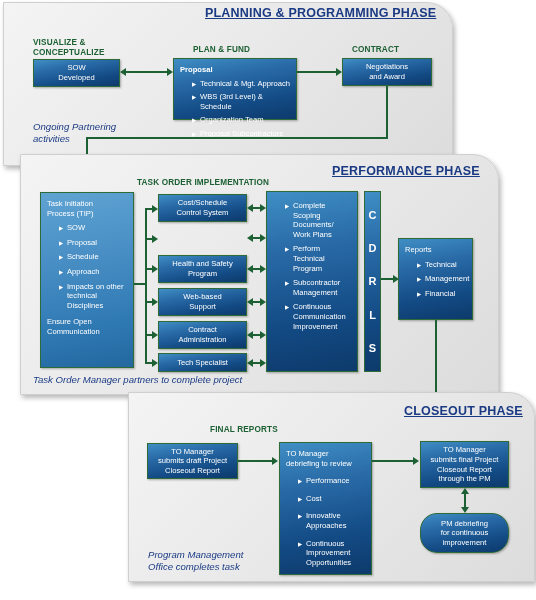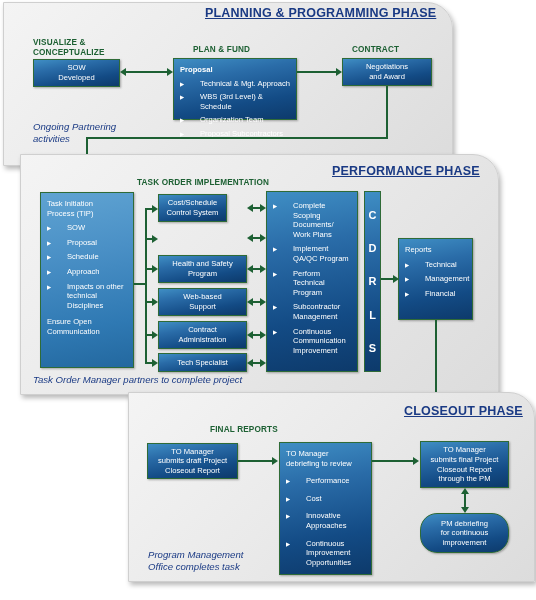--- a/index.html
+++ b/index.html
@@ -28,21 +28,21 @@
   
   .box{position:absolute;border:1px solid #2f6b37;color:#ffffff;
        background:linear-gradient(170deg,#3f8ec4 0%,#2a6ca8 30%,#134b85 70%,#0d3a6b 100%);
        box-shadow:1px 1px 2px rgba(0,0,0,.3);box-sizing:border-box;}
   .box.light{background:linear-gradient(170deg,#5fa3d2 0%,#4a90c6 35%,#2f79b3 75%,#23689f 100%);}
   .box .ctr{display:flex;flex-direction:column;align-items:center;justify-content:center;
             height:100%;width:100%;text-align:center;}
   .box .lft{padding:6px 5px 4px 6px;text-align:left;}
   .ttl{font-size:7.6px;line-height:9.6px;}
   .ttl.b{font-weight:bold;}
-  .li{font-size:7.6px;line-height:9.6px;margin-top:5px;padding-left:20px;position:relative;}
+  .li{font-size:7.6px;line-height:9.6px;margin-top:5px;padding-left:8px;position:relative;margin-left:12px;}
   .li:before{content:"\25B6";position:absolute;left:0;top:0;font-size:5.4px;line-height:10px;}
   .li.tight{margin-top:4px;}
   .plain{font-size:7.6px;line-height:9.6px;margin-top:7px;}
 
   
   .cdrls{position:absolute;border:1px solid #2f6b37;box-sizing:border-box;
          background:linear-gradient(170deg,#3f8ec4 0%,#2a6ca8 30%,#134b85 70%,#0d3a6b 100%);
          display:flex;flex-direction:column;align-items:center;justify-content:space-around;
          color:#fff;font-weight:bold;font-size:11px;padding:6px 0;}
 
@@ -138,21 +138,21 @@
   <div class="ar r" style="left:152px;top:235px;"></div>
   <div class="ln hz" style="left:145px;top:268px;width:8px;"></div>
   <div class="ar r" style="left:152px;top:265px;"></div>
   <div class="ln hz" style="left:145px;top:301px;width:8px;"></div>
   <div class="ar r" style="left:152px;top:298px;"></div>
   <div class="ln hz" style="left:145px;top:334px;width:8px;"></div>
   <div class="ar r" style="left:152px;top:331px;"></div>
   <div class="ln hz" style="left:145px;top:362px;width:8px;"></div>
   <div class="ar r" style="left:152px;top:359px;"></div>
 
-  <div class="box" style="left:158px;top:194px;width:69px;height:28px;">
+  <div class="box" style="left:158px;top:194px;width:89px;height:28px;">
     <div class="ctr">
       <div class="ttl">Cost/Schedule</div>
       <div class="ttl">Control System</div>
     </div>
   </div>
   <div class="box" style="left:158px;top:255px;width:89px;height:28px;">
     <div class="ctr">
       <div class="ttl">Health and Safety</div>
       <div class="ttl">Program</div>
     </div>
@@ -195,21 +195,20 @@
   <div class="ar l" style="left:247px;top:331px;"></div>
   <div class="ar r" style="left:260px;top:331px;"></div>
 
   <div class="ln hz" style="left:253px;top:362px;width:8px;"></div>
   <div class="ar l" style="left:247px;top:359px;"></div>
   <div class="ar r" style="left:260px;top:359px;"></div>
 
   <div class="box" style="left:266px;top:191px;width:92px;height:181px;">
     <div class="lft">
       <div class="li" style="margin-top:3px;">Complete Scoping Documents/ Work Plans</div>
-      <div class="li">Implement QA/QC Program</div>
       <div class="li">Perform Technical Program</div>
       <div class="li">Subcontractor Management</div>
       <div class="li">Continuous Communication Improvement</div>
     </div>
   </div>
 
   <div class="cdrls" style="left:364px;top:191px;width:17px;height:181px;">
     <span>C</span>
     <span>D</span>
     <span>R</span>

